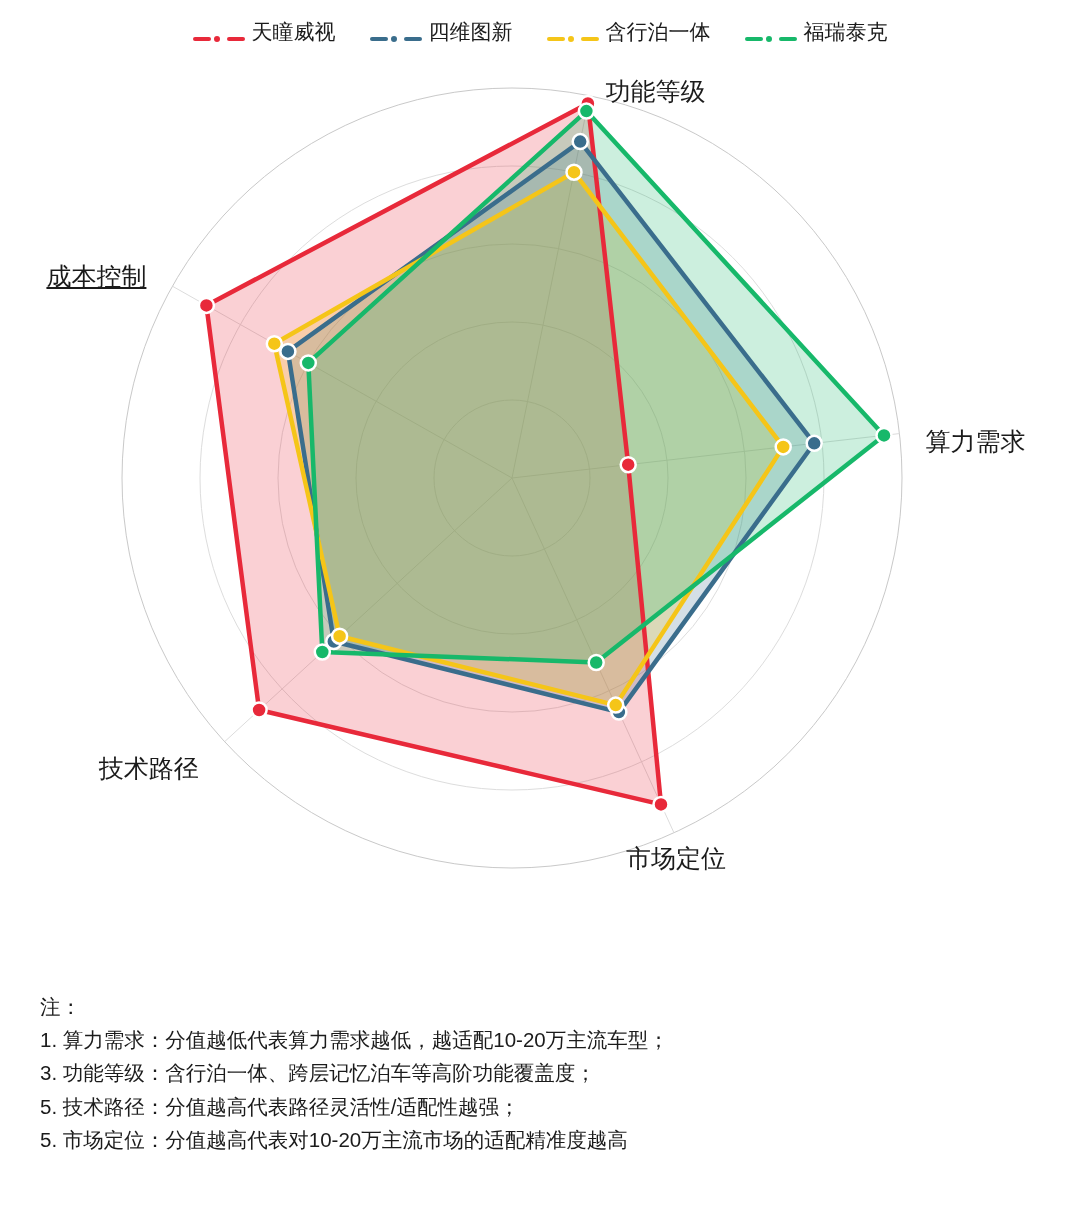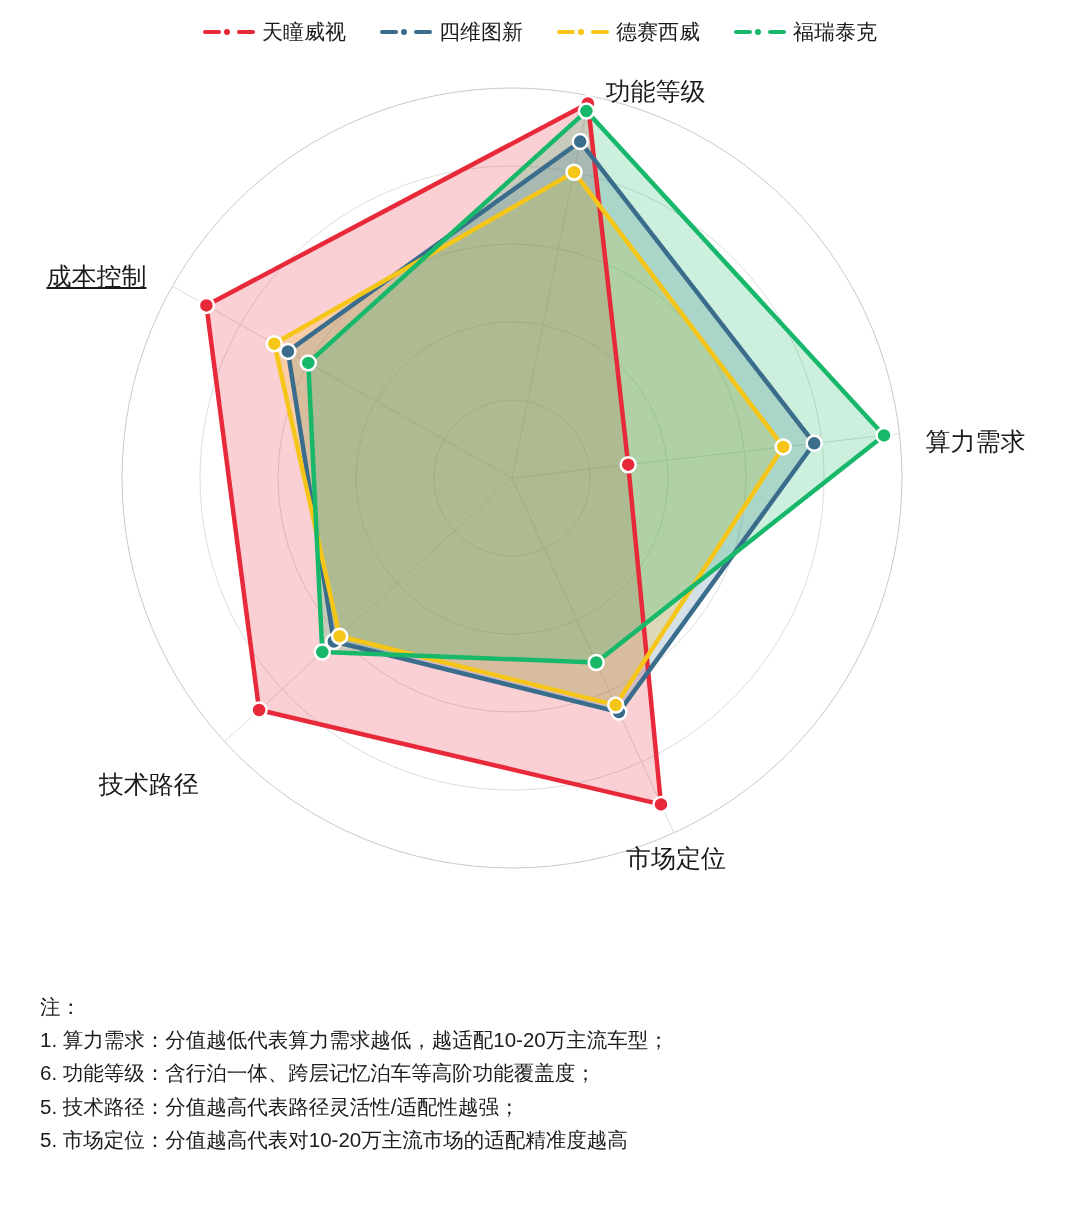--- a/index.html
+++ b/index.html
@@ -20,21 +20,21 @@
     left: 0;
     top: 18px;
     width: 1080px;
     display: flex;
     justify-content: center;
     align-items: center;
     gap: 34px;
   }
   .legend-item {
     display: flex;
-    align-items: center;
+    align-items: flex-end;
     gap: 7px;
   }
   .legend-mark {
     position: relative;
     width: 52px;
     height: 14px;
   }
   .legend-mark .seg {
     position: absolute;
     top: 5px;
@@ -106,21 +106,21 @@
         <span class="dot" style="background: rgb(58, 109, 140);"></span>
       </span>
       <span class="legend-label">四维图新</span>
     </div>
     <div class="legend-item">
       <span class="legend-mark">
         <span class="seg left" style="background: rgb(245, 197, 24);"></span>
         <span class="seg right" style="background: rgb(245, 197, 24);"></span>
         <span class="dot" style="background: rgb(245, 197, 24);"></span>
       </span>
-      <span class="legend-label">德赛西威</span>
+      <span class="legend-label">含行泊一体</span>
     </div>
     <div class="legend-item">
       <span class="legend-mark">
         <span class="seg left" style="background: rgb(23, 184, 106);"></span>
         <span class="seg right" style="background: rgb(23, 184, 106);"></span>
         <span class="dot" style="background: rgb(23, 184, 106);"></span>
       </span>
       <span class="legend-label">福瑞泰克</span>
     </div>
   </div>
@@ -162,23 +162,23 @@
       <circle cx="274.3" cy="297.7" r="7.5" fill="#f5c518" stroke="#ffffff" stroke-width="2.5"></circle>
       <circle cx="586.4" cy="65.1" r="7.5" fill="#17b86a" stroke="#ffffff" stroke-width="2.5"></circle>
       <circle cx="884.0" cy="389.4" r="7.5" fill="#17b86a" stroke="#ffffff" stroke-width="2.5"></circle>
       <circle cx="596.2" cy="616.5" r="7.5" fill="#17b86a" stroke="#ffffff" stroke-width="2.5"></circle>
       <circle cx="322.3" cy="606.0" r="7.5" fill="#17b86a" stroke="#ffffff" stroke-width="2.5"></circle>
       <circle cx="308.3" cy="316.9" r="7.5" fill="#17b86a" stroke="#ffffff" stroke-width="2.5"></circle>
     </svg>
 <div class="axis-label" style="left: 605.481px; top: 29.274px;">功能等级</div>
     <div class="axis-label" style="left: 925.461px; top: 379px;">算力需求</div>
     <div class="axis-label" style="left: 625.983px; top: 796.27px;">市场定位</div>
-    <div class="axis-label" style="left: 98.6497px; top: 722px;">技术路径</div>
+    <div class="axis-label" style="left: 98.6497px; top: 706px;">技术路径</div>
     <div class="axis-label" style="left: 46.4245px; top: 213.697px; text-decoration: underline;">成本控制</div>
   </div>
 
 <div id="notes">
   <div>注：</div>
   <div>1. 算力需求：分值越低代表算力需求越低，越适配10-20万主流车型；</div>
-  <div>6. 功能等级：含行泊一体、跨层记忆泊车等高阶功能覆盖度；</div>
+  <div>3. 功能等级：含行泊一体、跨层记忆泊车等高阶功能覆盖度；</div>
   <div>5. 技术路径：分值越高代表路径灵活性/适配性越强；</div>
   <div>5. 市场定位：分值越高代表对10-20万主流市场的适配精准度越高</div>
 </div>
 
 </body></html>

